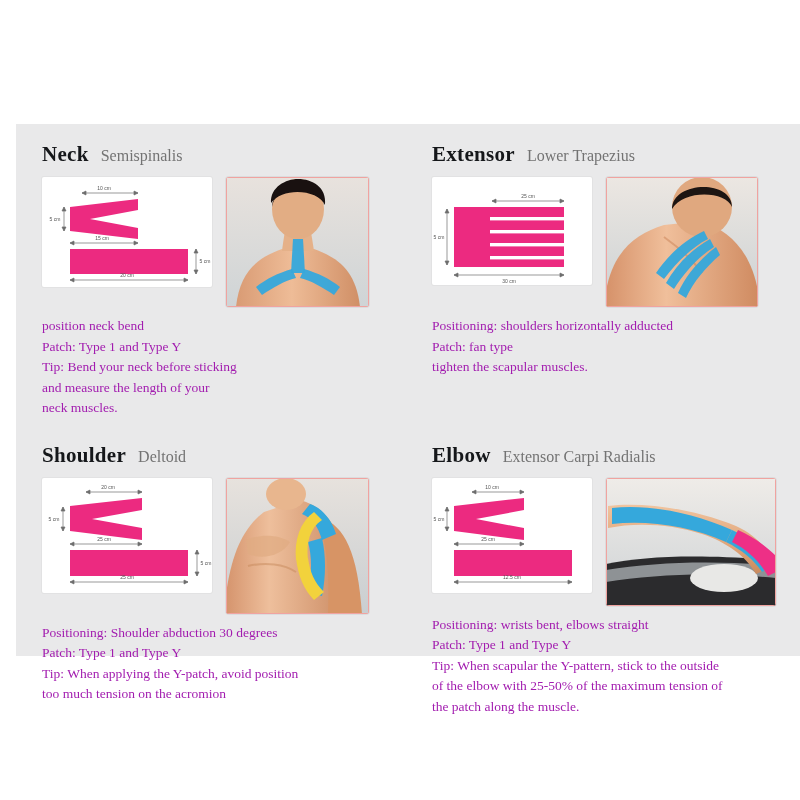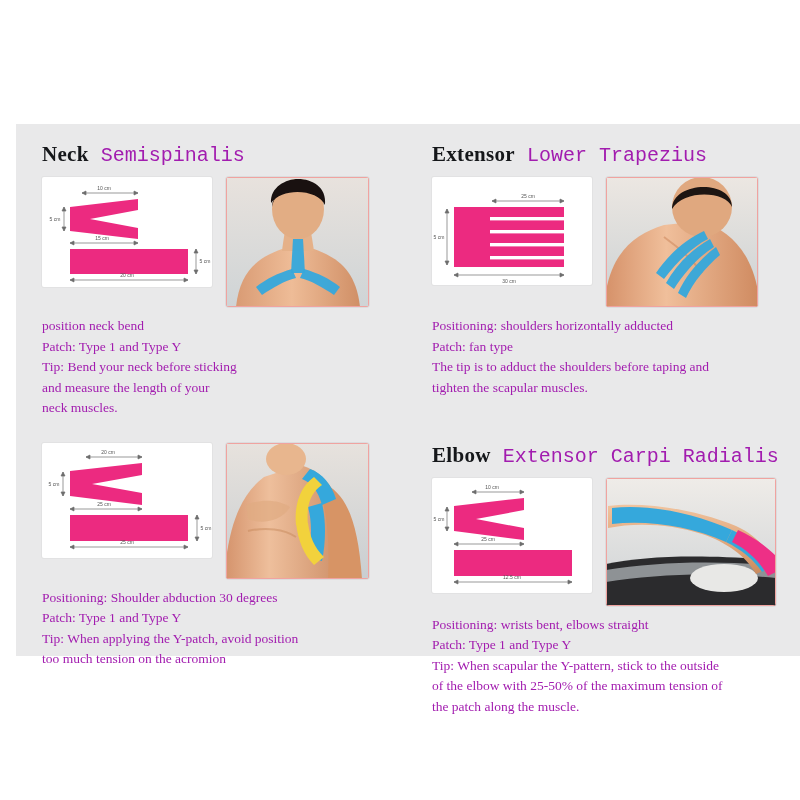--- a/index.html
+++ b/index.html
@@ -45,23 +45,22 @@
     margin: 0 0 10px 0;
     white-space: nowrap;
   }
   .head .joint {
     font-size: 21px;
     font-weight: bold;
     letter-spacing: 0.3px;
     color: #15171a;
   }
   .head .muscle {
-    font-size: 20px;
-    color: #a21caf;
-    font-family: Liberation Mono, monospace;
+    font-size: 16px;
+    color: #737373;
   }
 
   .media {
     display: flex;
     gap: 14px;
     align-items: flex-start;
   }
   .diagram {
     background: #ffffff;
     border-radius: 2px;
@@ -224,26 +223,29 @@
                 <path d="M110 70 C94 82 80 98 72 116 L80 121 C88 104 100 90 114 78 Z"></path>
               </g>
               <rect x="0" y="0" width="152" height="130" fill="none" stroke="#f0a3a0" stroke-width="2"></rect>
             </svg>
           </div>
         </div>
 
         <div class="caption">
           <p>Positioning: shoulders horizontally adducted</p>
           <p>Patch: fan type</p>
-          <p>The tip is to adduct the shoulders before taping and</p>
           <p>tighten the scapular muscles.</p>
         </div>
       </div>
 
       <div class="panel">
+        <div class="head">
+          <span class="joint">Shoulder</span>
+          <span class="muscle">Deltoid</span>
+        </div>
 
         <div class="media">
           <div class="diagram" style="width:170px;height:115px;">
             <svg width="170" height="115" viewBox="0 0 170 115">
               <path d="M28 28 L100 20 L100 32 L50 41 L100 50 L100 62 L28 53 Z" fill="#ec2a80"></path>
               <rect x="28" y="72" width="118" height="26" fill="#ec2a80"></rect>
               <g stroke="#6d6d6d" stroke-width="0.7">
                 <line x1="44" y1="14" x2="100" y2="14"></line>
                 <polygon points="44,14 48,12 48,16" fill="#6d6d6d"></polygon>
                 <polygon points="100,14 96,12 96,16" fill="#6d6d6d"></polygon>

